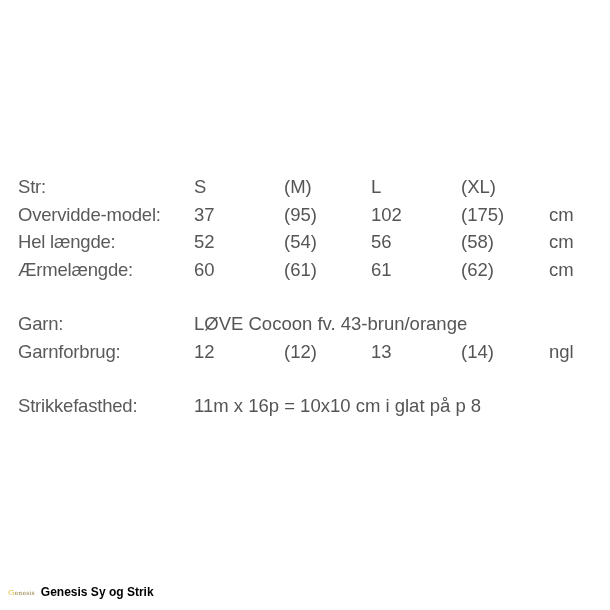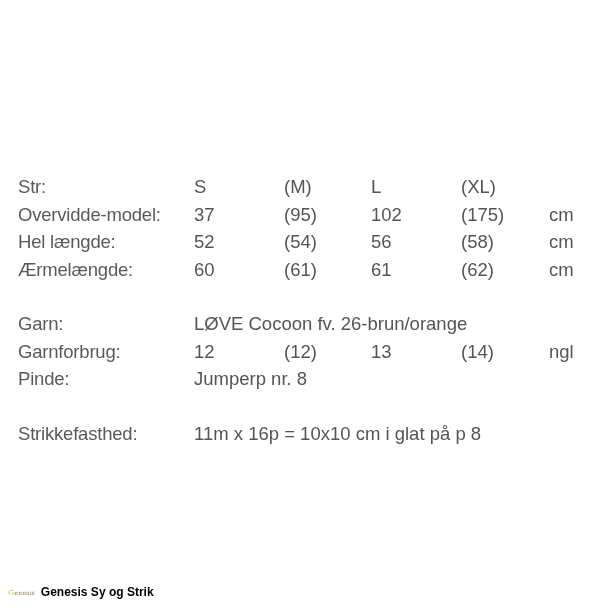--- a/index.html
+++ b/index.html
@@ -64,33 +64,29 @@
     <span class="c c2">(61)</span>
     <span class="c c3">61</span>
     <span class="c c4">(62)</span>
     <span class="c c5">cm</span>
   </div>
 
   <div class="gap"></div>
 
   <div class="row">
     <span class="lbl">Garn:</span>
-    <span class="c c1">LØVE Cocoon fv. 26-brun/orange</span>
+    <span class="c c1">LØVE Cocoon fv. 43-brun/orange</span>
   </div>
   <div class="row">
     <span class="lbl">Garnforbrug:</span>
     <span class="c c1">12</span>
     <span class="c c2">(12)</span>
     <span class="c c3">13</span>
     <span class="c c4">(14)</span>
     <span class="c c5">ngl</span>
-  </div>
-  <div class="row">
-    <span class="lbl">Pinde:</span>
-    <span class="c c1">Jumperp nr. 8</span>
   </div>
 
   <div class="gap"></div>
 
   <div class="row">
     <span class="lbl">Strikkefasthed:</span>
     <span class="c c1">11m x 16p = 10x10 cm i glat på p 8</span>
   </div>
 </div>
 

